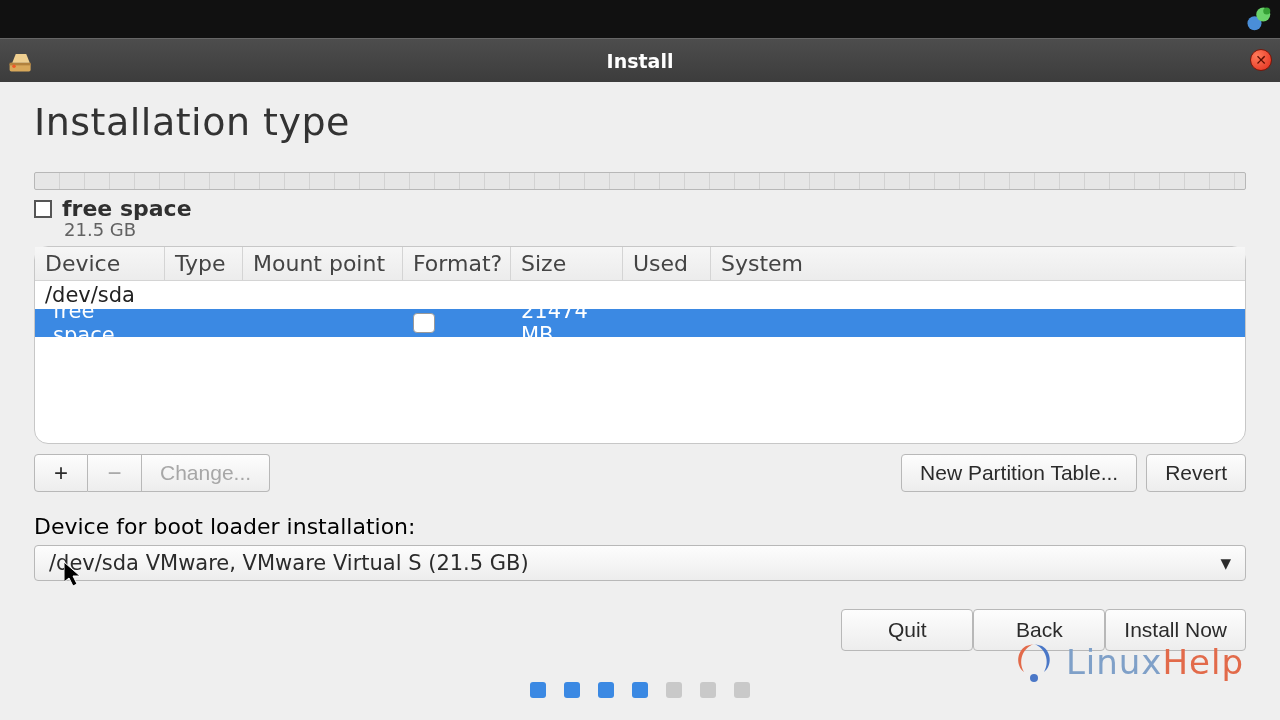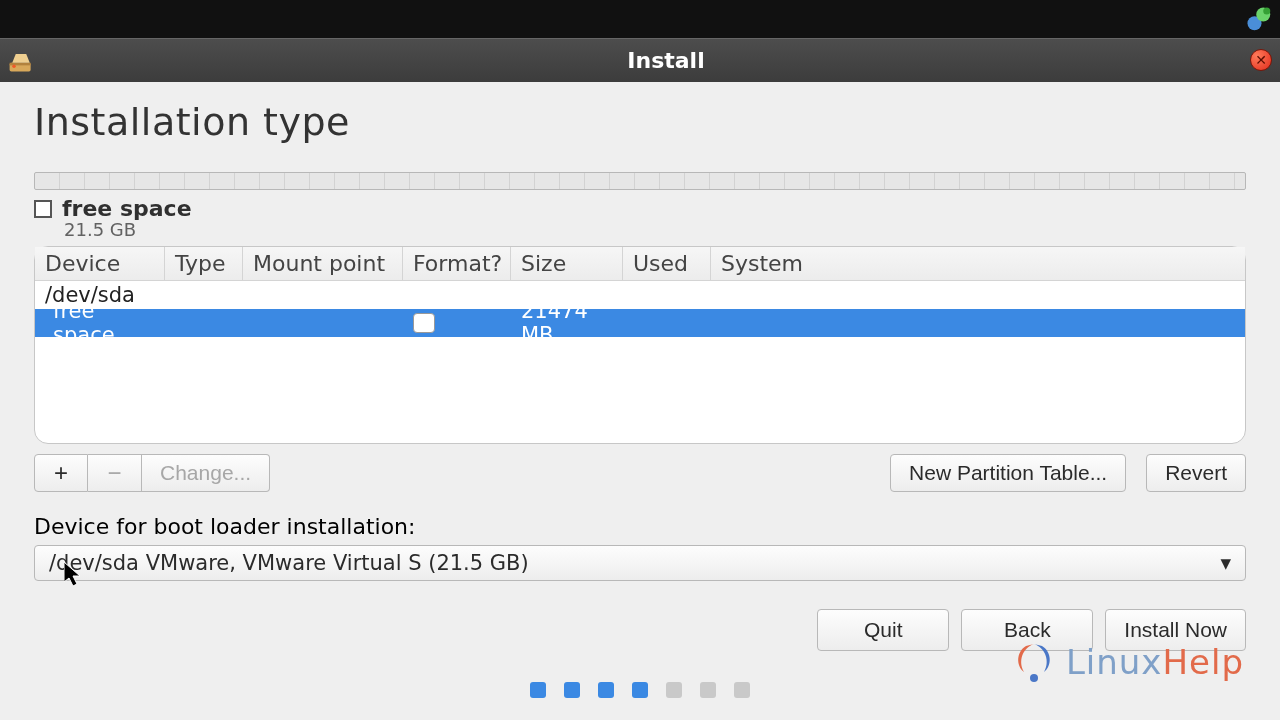--- a/index.html
+++ b/index.html
@@ -14,21 +14,21 @@
     width:100%; height:44px; background:linear-gradient(#4d4d4d,#3c3c3c);
     display:flex; align-items:center; position:relative;
     border-top:1px solid #666;
   }
   .app-icon {
     width:30px; height:30px; margin-left:6px;
     display:flex; align-items:center; justify-content:center;
   }
   .win-title {
     position:absolute; left:50%; transform:translateX(-50%);
-    color:#fff; font-weight:bold; font-size:22px;margin-left:26px;
+    color:#fff; font-weight:bold; font-size:19px;
   }
   .close-icon {
     position:absolute; right:8px; top:10px; width:22px; height:22px;
     background:radial-gradient(circle at 30% 30%, #ff7b5a, #e22b1b);
     border-radius:50%; border:1px solid #7a1609;
     display:flex; align-items:center; justify-content:center;
     color:#5c0c00; font-weight:bold; font-size:14px;
   }
   .window-body {
     position:absolute; top:82px; left:0; right:0; bottom:0;
@@ -79,21 +79,21 @@
   .btn.joined-m { border-radius:0; border-left:none; }
   .btn.joined-r { border-top-left-radius:0; border-bottom-left-radius:0; border-left:none;}
   .btn.disabled { color:#a7a7a7; }
   .boot-label { font-size:22px; color:#000000; margin-top:22px; }
   .combo {
     margin-top:6px; border:1px solid #b8b8b8; border-radius:4px;
     background:linear-gradient(#fdfdfd,#ededed); height:36px;
     display:flex; align-items:center; justify-content:space-between;
     padding:0 14px; font-size:21px; color:#2b2b2b;
   }
-  .nav-row { display:flex; justify-content:flex-end; gap:12px; margin-top:28px; }
+  .nav-row { display:flex; justify-content:flex-end; margin-top:28px; }
   .nav-row .btn { min-width:132px; text-align:center; padding:8px 18px; }
   .watermark {
     position:absolute; right:36px; bottom:36px; display:flex; align-items:center; gap:10px;
     color:#7fa0c8; font-size:34px; letter-spacing:1px;
   }
   .watermark .help { color:#e26a4a; }
   .step-dots {
     position:absolute; left:50%; transform:translateX(-50%); bottom:22px;
     display:flex; gap:18px;
   }
@@ -175,21 +175,21 @@
           <div class="td col-system"></div>
         </div>
       </div>
 
       <div class="toolbar">
         <div class="btn-row">
           <button class="btn icon joined-l">+</button>
           <button class="btn icon joined-m disabled">−</button>
           <button class="btn joined-r disabled">Change...</button>
         </div>
-        <div class="btn-row" style="gap:20px">
+        <div class="btn-row" style="gap:9px">
           <button class="btn">New Partition Table...</button>
           <button class="btn">Revert</button>
         </div>
       </div>
 
       <div class="boot-label">Device for boot loader installation:</div>
       <div class="combo">
         <span>/dev/sda VMware, VMware Virtual S (21.5 GB)</span>
         <span>▾</span>
       </div>

